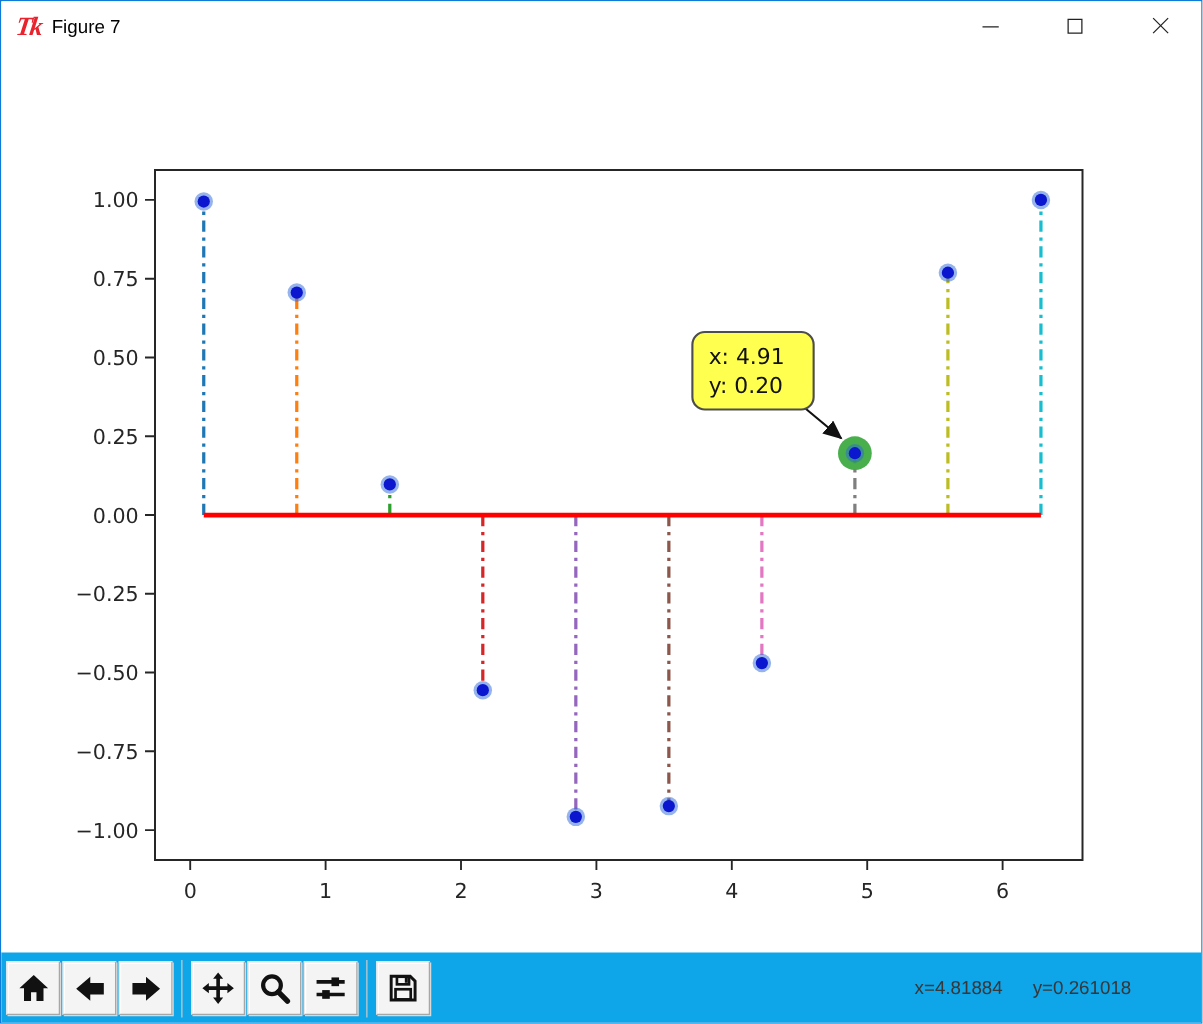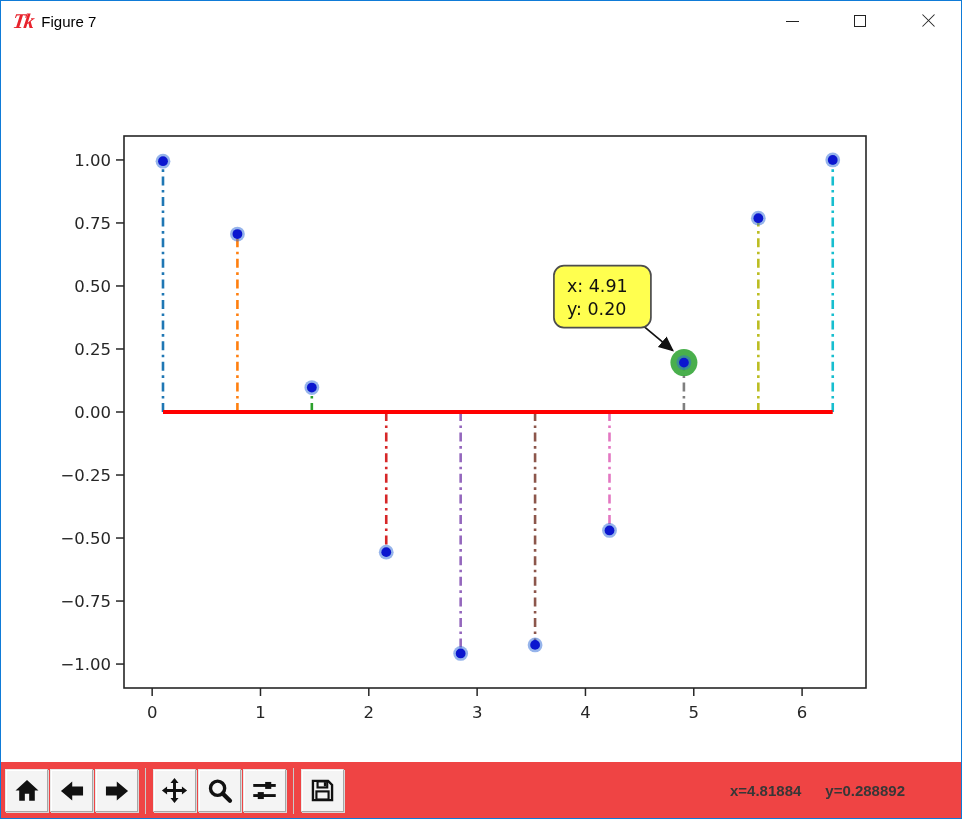--- a/index.html
+++ b/index.html
@@ -29,23 +29,22 @@
   .glyph-close::before, .glyph-close::after {
     content:""; position:absolute; left:-1px; top:6px; width:17px; height:0;
     border-top:1.3px solid #222;
   }
   .glyph-close::before { transform:rotate(45deg); }
   .glyph-close::after  { transform:rotate(-45deg); }
   
   .canvas-wrap { height:721px; background:#ffffff; }
   
   .toolbar {
-    height:57px; background:#ef4444; display:flex; align-items:center;
+    height:57px; background:#0ea5e9; display:flex; align-items:center;
     padding-left:4px;
-    font-weight:bold;
   }
   .tool-btn {
     width:43px; height:43px; background:#f4f4f4;
     border:1px solid #a7a7a7; border-top-color:#e9e9e9; border-left-color:#e9e9e9;
     box-shadow:inset 1px 1px 0 #ffffff, 1px 1px 0 #d9d9d9;
     display:flex; align-items:center; justify-content:center; margin-right:2px;
   }
   .tool-sep { width:1px; height:46px; background:#c9c9c9; margin:0 7px 0 5px; }
   .tool-btn svg { display:block; }
   .status {
@@ -193,16 +192,16 @@
     <div class="tool-btn">
       <svg width="27" height="27" viewBox="0 0 24 24">
         <path d="M3.5 3.5 L17 3.5 L20.5 7 L20.5 20.5 L3.5 20.5 Z" fill="none" stroke="#111" stroke-width="2.1"></path>
         <rect x="7.6" y="3.9" width="8.6" height="5.4" fill="none" stroke="#111" stroke-width="1.9"></rect>
         <rect x="13.2" y="4.6" width="2.1" height="3.6" fill="#111"></rect>
         <rect x="6.6" y="12.8" width="10.8" height="7.2" fill="none" stroke="#111" stroke-width="1.9"></rect>
       </svg>
     </div>
     <div class="status">
       <span>x=4.81884</span>
-      <span>y=0.288892</span>
+      <span>y=0.261018</span>
     </div>
   </div>
 </div>
 
 </body></html>

